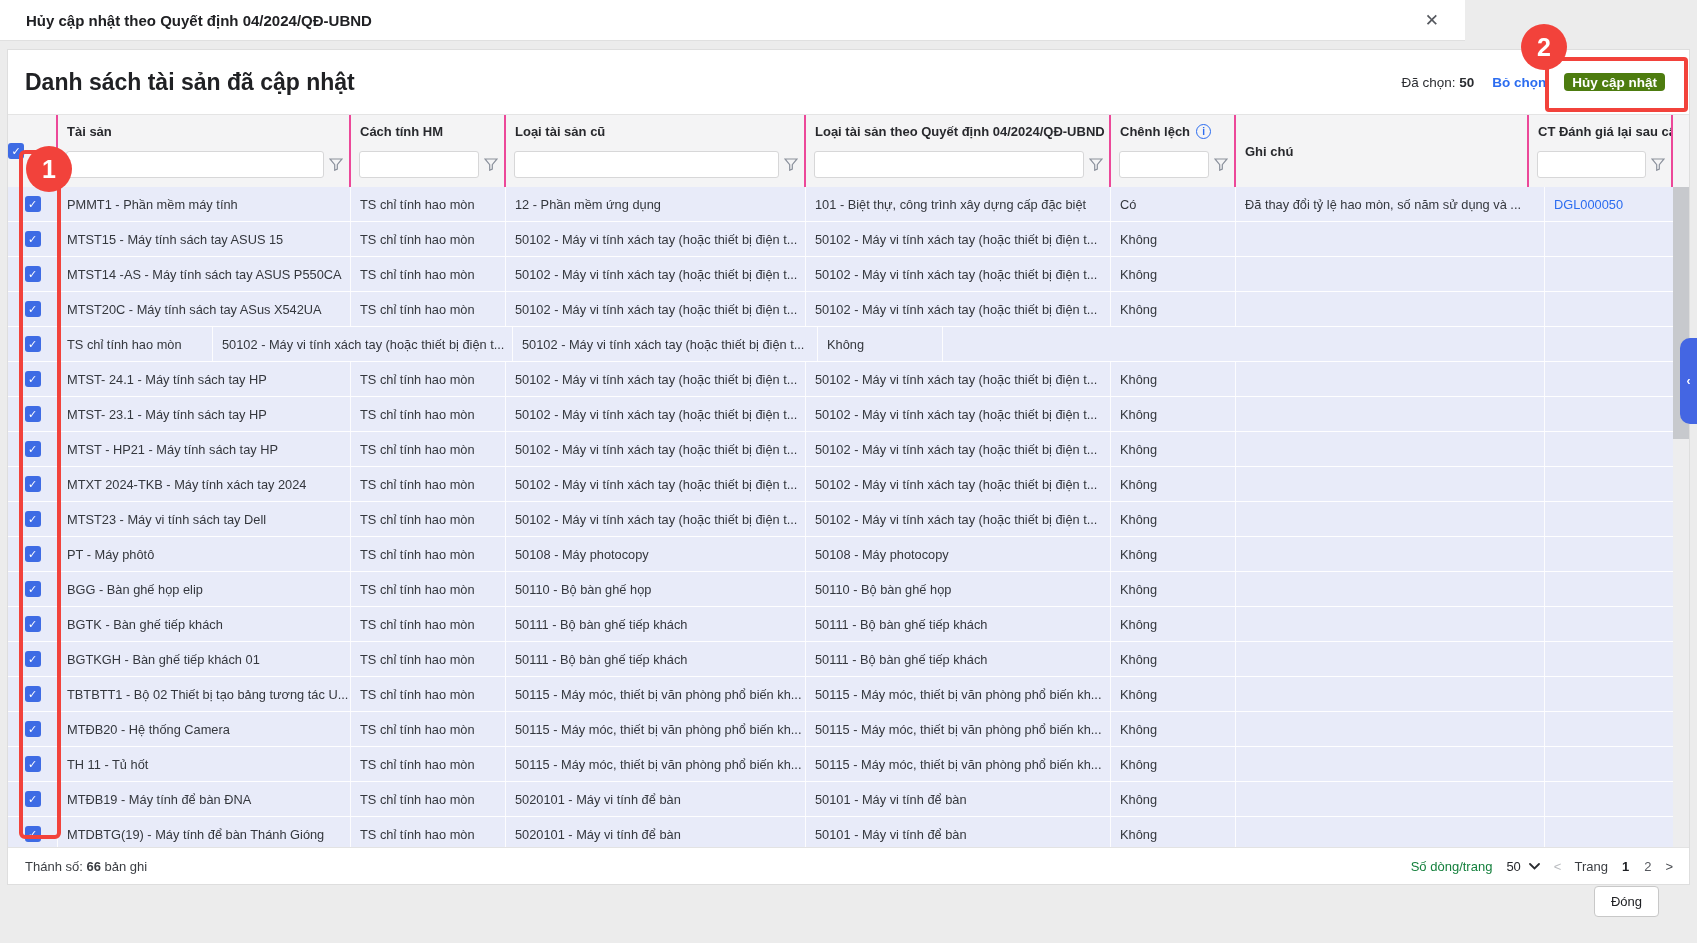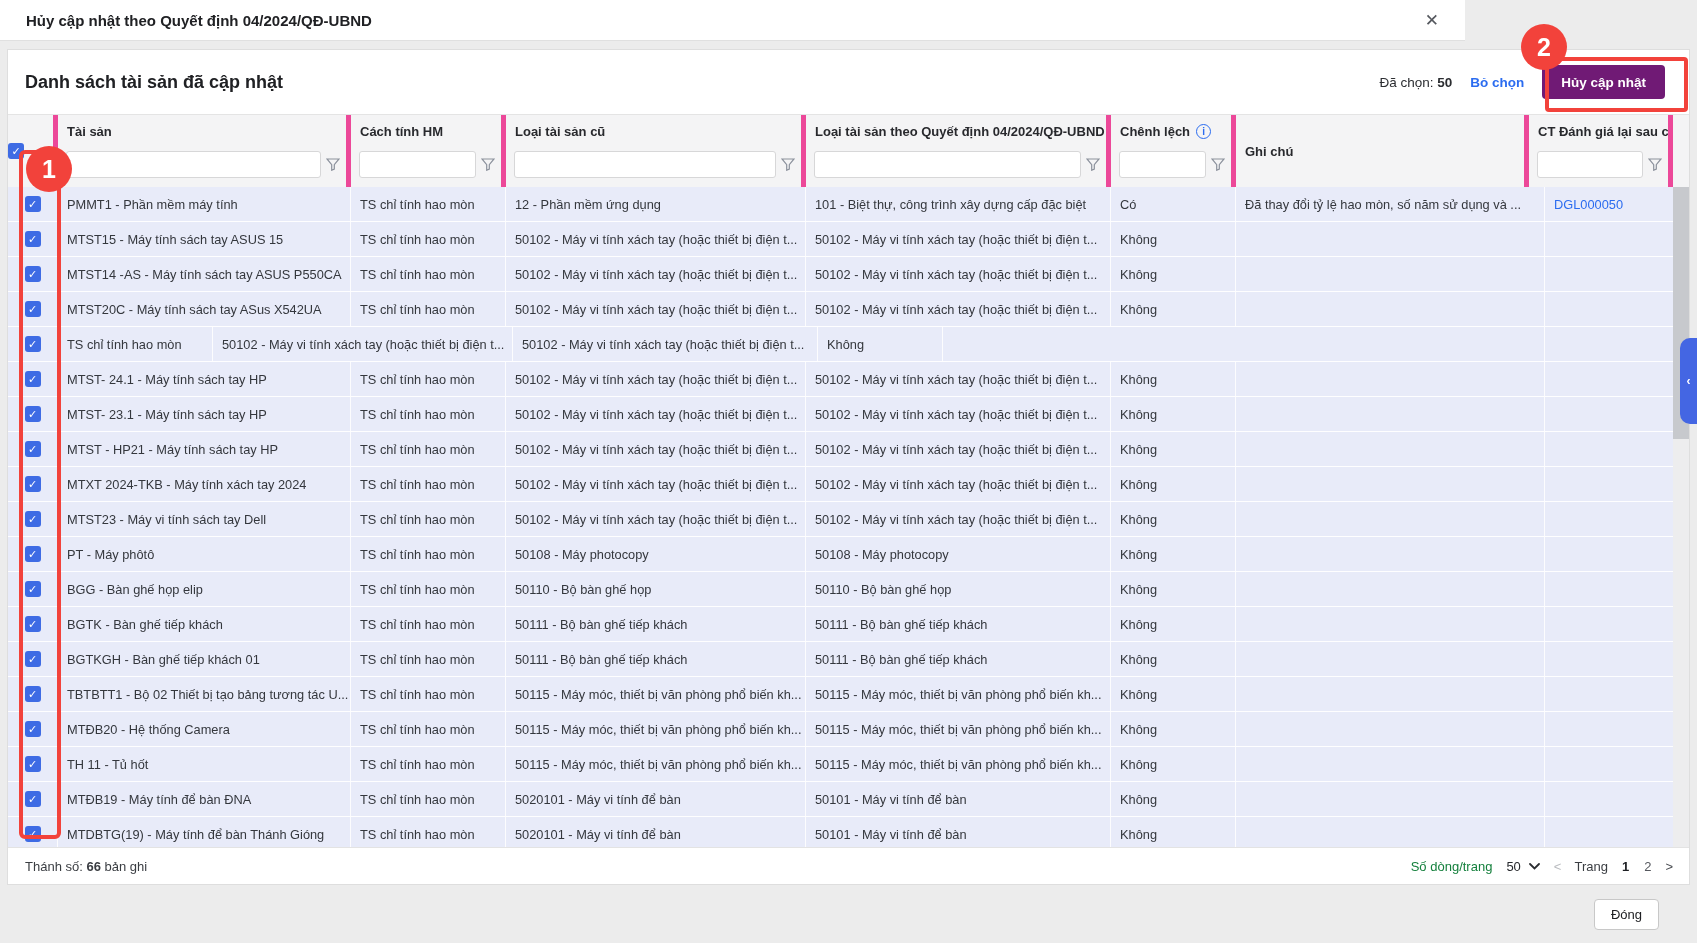--- a/index.html
+++ b/index.html
@@ -9,32 +9,32 @@
   
   .titlebar { position:absolute; top:0; left:0; width:1465px; height:41px; background:#fff;
               border-bottom:1px solid #e0e0e0; display:flex; align-items:center; padding:0 26px; }
   .titlebar .dlg-title { font-size:15px; font-weight:700; color:#202124; }
   .titlebar .close-x { margin-left:auto; font-size:17px; color:#55585e; cursor:pointer; line-height:1; }
 
   
   .panel { position:absolute; top:49px; left:7px; width:1683px; height:836px; background:#fff;
            border:1px solid #dedede; display:flex; flex-direction:column; }
   .panel-header { height:64px; display:flex; align-items:center; padding:0 24px 0 17px; flex:none; }
-  .panel-title { font-size:18px; font-weight:700; color:#202124; }
+  .panel-title { font-size:23px; font-weight:700; color:#202124; }
   .ph-right { margin-left:auto; display:flex; align-items:center; gap:18px; }
   .sel-info { font-size:13.5px; color:#2b2d31; }
   .sel-info b { font-weight:700; }
   .link-deselect { font-size:13.5px; color:#2b6cf0; font-weight:700; cursor:pointer; text-decoration:none; }
-  .btn-primary { background:#701a75; color:#fff; border:none; border-radius:4px; height:34px;
-                 padding:0 19px; font-size:13.5px; font-weight:700; cursor:pointer;
+  .btn-primary { background:#4d7c0f; color:#fff; border:none; border-radius:4px; height:18px;
+                 padding:0 8px; font-size:13.5px; font-weight:700; cursor:pointer;
                  font-family:inherit; }
 
   
   .thead { display:flex; flex:none; height:73px; background:#f4f4f5; border-top:1px solid #e4e4e4; }
-  .th { display:flex; flex-direction:column; border-right:5px solid #ec4899; background:#f4f4f5; min-width:0; }
+  .th { display:flex; flex-direction:column; border-right:2px solid #ec4899; background:#f4f4f5; min-width:0; }
   .th:last-child { border-right:none; }
   .th-label { height:33px; display:flex; align-items:center; gap:6px; padding:0 9px; font-size:13px;
               font-weight:700; color:#28292d; white-space:nowrap; overflow:hidden; }
   .th-filter { height:40px; display:flex; align-items:center; padding:0 6px 6px 8px; gap:5px; }
   .th-filter input { flex:1; min-width:0; height:27px; border:1px solid #d7d7d8; border-radius:3px;
                      background:#fff; outline:none; padding:0 6px; font-family:inherit; font-size:12px; }
   .funnel { flex:none; display:flex; align-items:center; cursor:pointer; }
   .th.center-label { justify-content:center; }
   .th.center-label .th-label { height:auto; }
   .info-dot { width:15px; height:15px; border:1.4px solid #2b6cf0; border-radius:50%; color:#2b6cf0;
@@ -74,21 +74,21 @@
   .tf-right { margin-left:auto; display:flex; align-items:center; gap:14px; }
   .rpp-select { display:flex; align-items:center; gap:8px; cursor:pointer; font-size:13px; color:#26282c; }
   .pager { display:flex; align-items:center; gap:13px; font-size:13px; }
   .pg-prev { color:#b9bbbf; cursor:default; font-size:13px; }
   .pg-next { color:#4a4d52; cursor:pointer; font-size:13px; }
   .pg-num { color:#55585e; cursor:pointer; padding:0 1px; }
   .pg-num.active { color:#1d1f23; font-weight:700; }
 
   
   .bottombar { position:absolute; top:886px; left:0; width:1697px; height:57px; display:flex;
-               align-items:center; justify-content:flex-end; padding-right:38px; }
+               align-items:flex-start; justify-content:flex-end; padding-right:38px; }
   .btn-close { background:#fff; border:1px solid #c8c8c8; border-radius:4px; height:31px; padding:0 16px;
                font-size:13px; color:#202124; cursor:pointer; font-family:inherit; }
 
   
   .side-tab { position:absolute; left:1680px; top:338px; width:17px; height:86px; background:#4466e3;
               border-radius:10px 0 0 10px; display:flex; align-items:center; justify-content:center;
               color:#fff; font-size:12px; font-weight:700; cursor:pointer; z-index:20; }
 
   
   .ann { position:absolute; z-index:50; pointer-events:none; }

